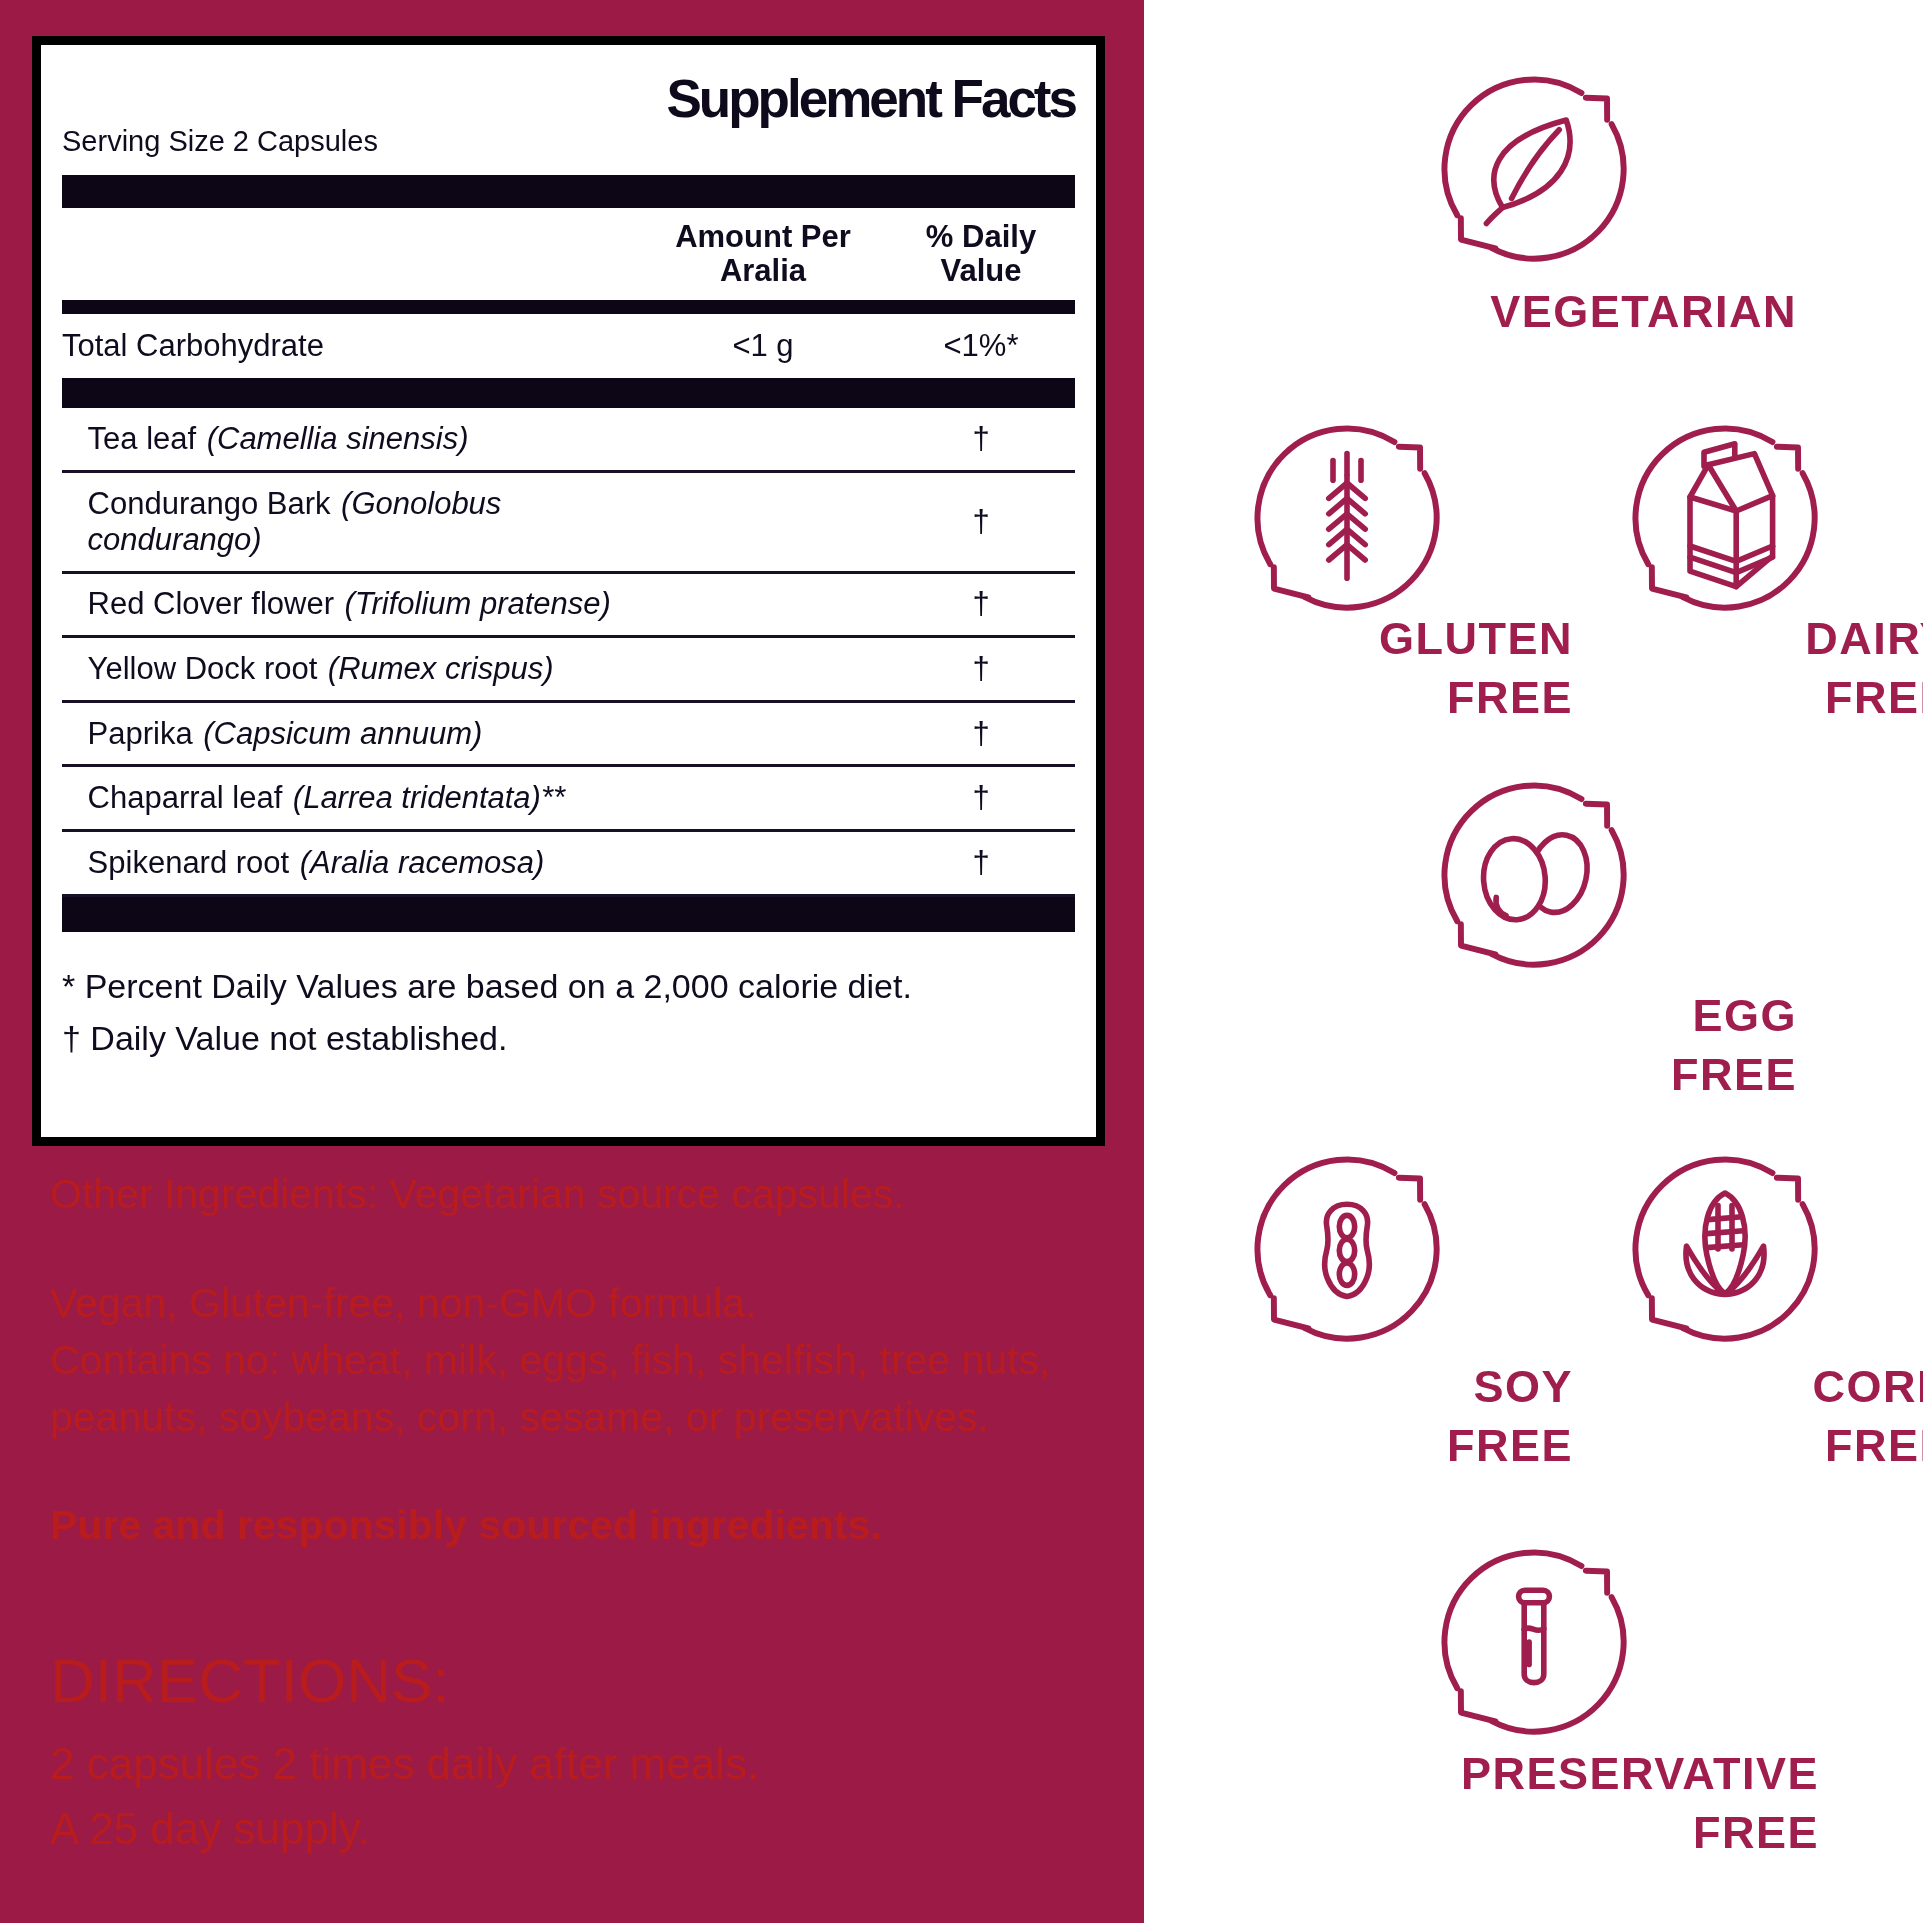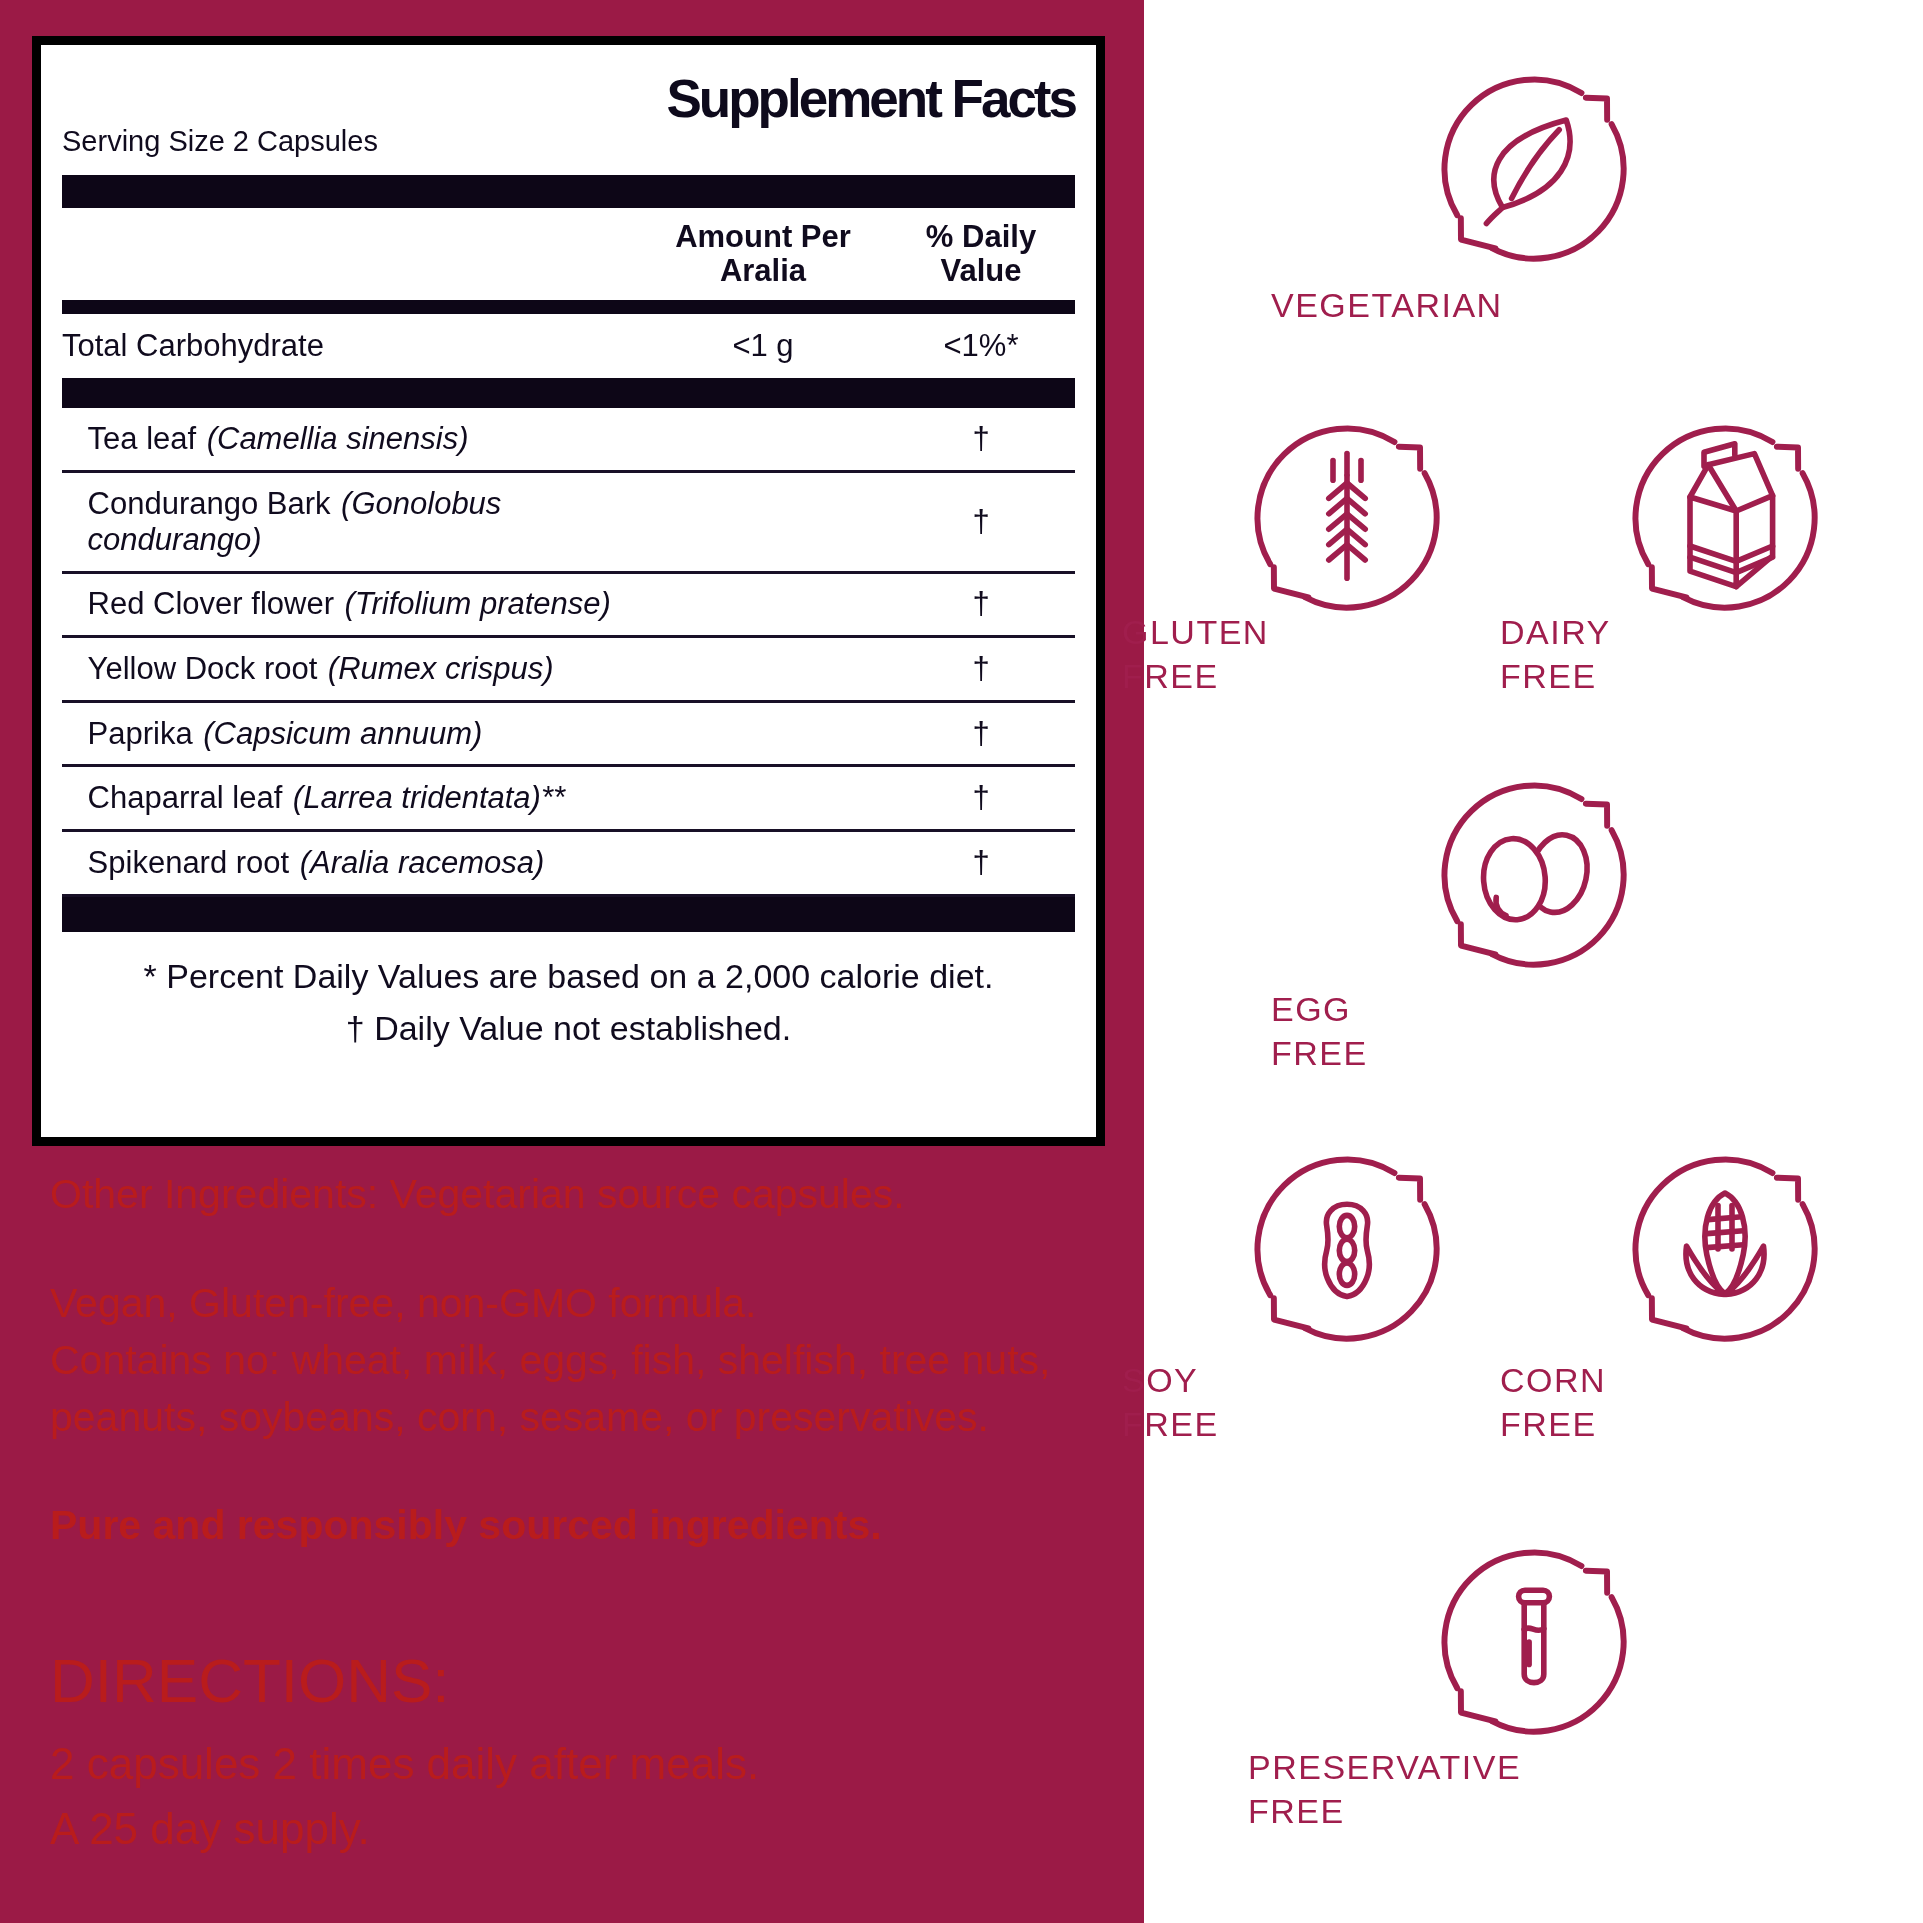--- a/index.html
+++ b/index.html
@@ -39,38 +39,38 @@
   }
   .sf-row{font-size:31px;}
   .sf-row .cell-amount{text-align:center;}
   .sf-row .cell-dv{text-align:center;}
   .row-carb{padding:14.3px 0;}
   .row-blend{padding:14.3px 0;border-bottom:3.8px solid #181027;}
   .row-ing{padding:12.8px 0;border-bottom:3.8px solid #181027;}
   .row-ing:last-of-type{border-bottom:none;}
   .row-ing .cell-name{padding-left:25.6px;}
   .latin{font-style:italic;margin-left:10.5px;}
-  .sf-footnotes{margin-top:18px;font-size:34px;line-height:1.55;text-align:center;}
+  .sf-footnotes{margin-top:28px;font-size:34px;line-height:1.55;}
 
   
   .mtxt{position:absolute;left:50px;color:#b91c1c;font-size:41px;line-height:1.4;}
   .mtxt-other{top:1166px;}
   .mtxt-vegan{top:1275px;}
   .mtxt-contains{top:1332px;width:1067px;}
   .mtxt-pure{top:1497px;font-weight:bold;}
   .mtxt-dirtitle{top:1638px;font-size:62px;}
   .mtxt-dir1{top:1733px;font-size:44px;}
   .mtxt-dir2{top:1798px;font-size:44px;}
 
   
   .badge-icon{position:absolute;width:210px;height:210px;}
   .badge-icon svg{width:100%;height:100%;}
   .badge-label{
-    position:absolute;color:#A01E4D;font-weight:normal;font-size:34px;
-    letter-spacing:1.5px;text-align:left;line-height:1.3;
+    position:absolute;color:#A01E4D;font-weight:bold;font-size:45px;
+    letter-spacing:1.5px;text-align:right;line-height:1.3;
   }
   .ic-veg{left:1429px;top:64px;}
   .lb-veg{left:1271px;top:283px;width:526px;}
   .ic-gluten{left:1242px;top:413px;}
   .lb-gluten{left:1122px;top:610px;width:451px;}
   .ic-dairy{left:1620px;top:413px;}
   .lb-dairy{left:1500px;top:610px;width:451px;}
   .ic-egg{left:1429px;top:770px;}
   .lb-egg{left:1271px;top:987px;width:526px;}
   .ic-soy{left:1242px;top:1144px;}

